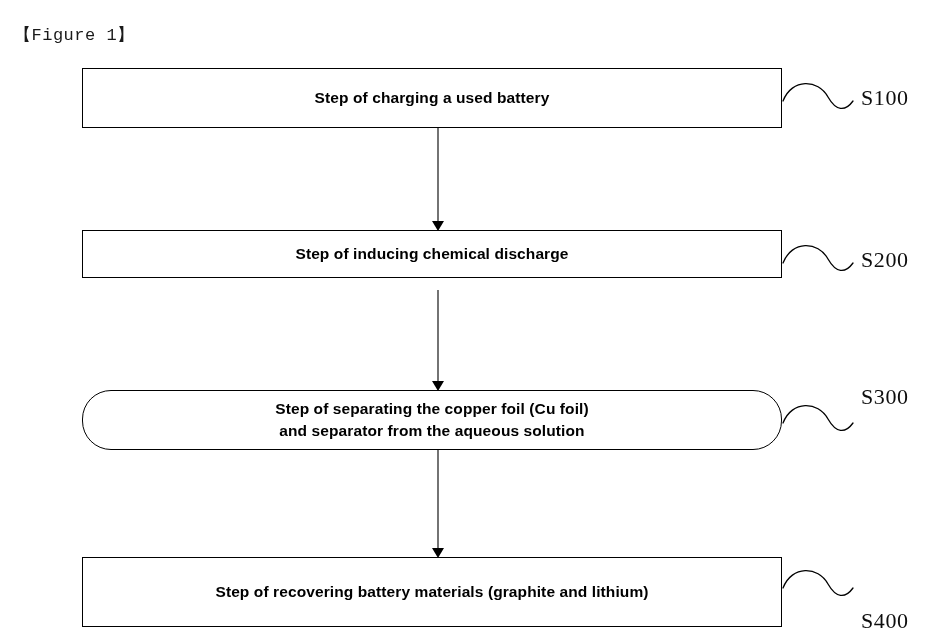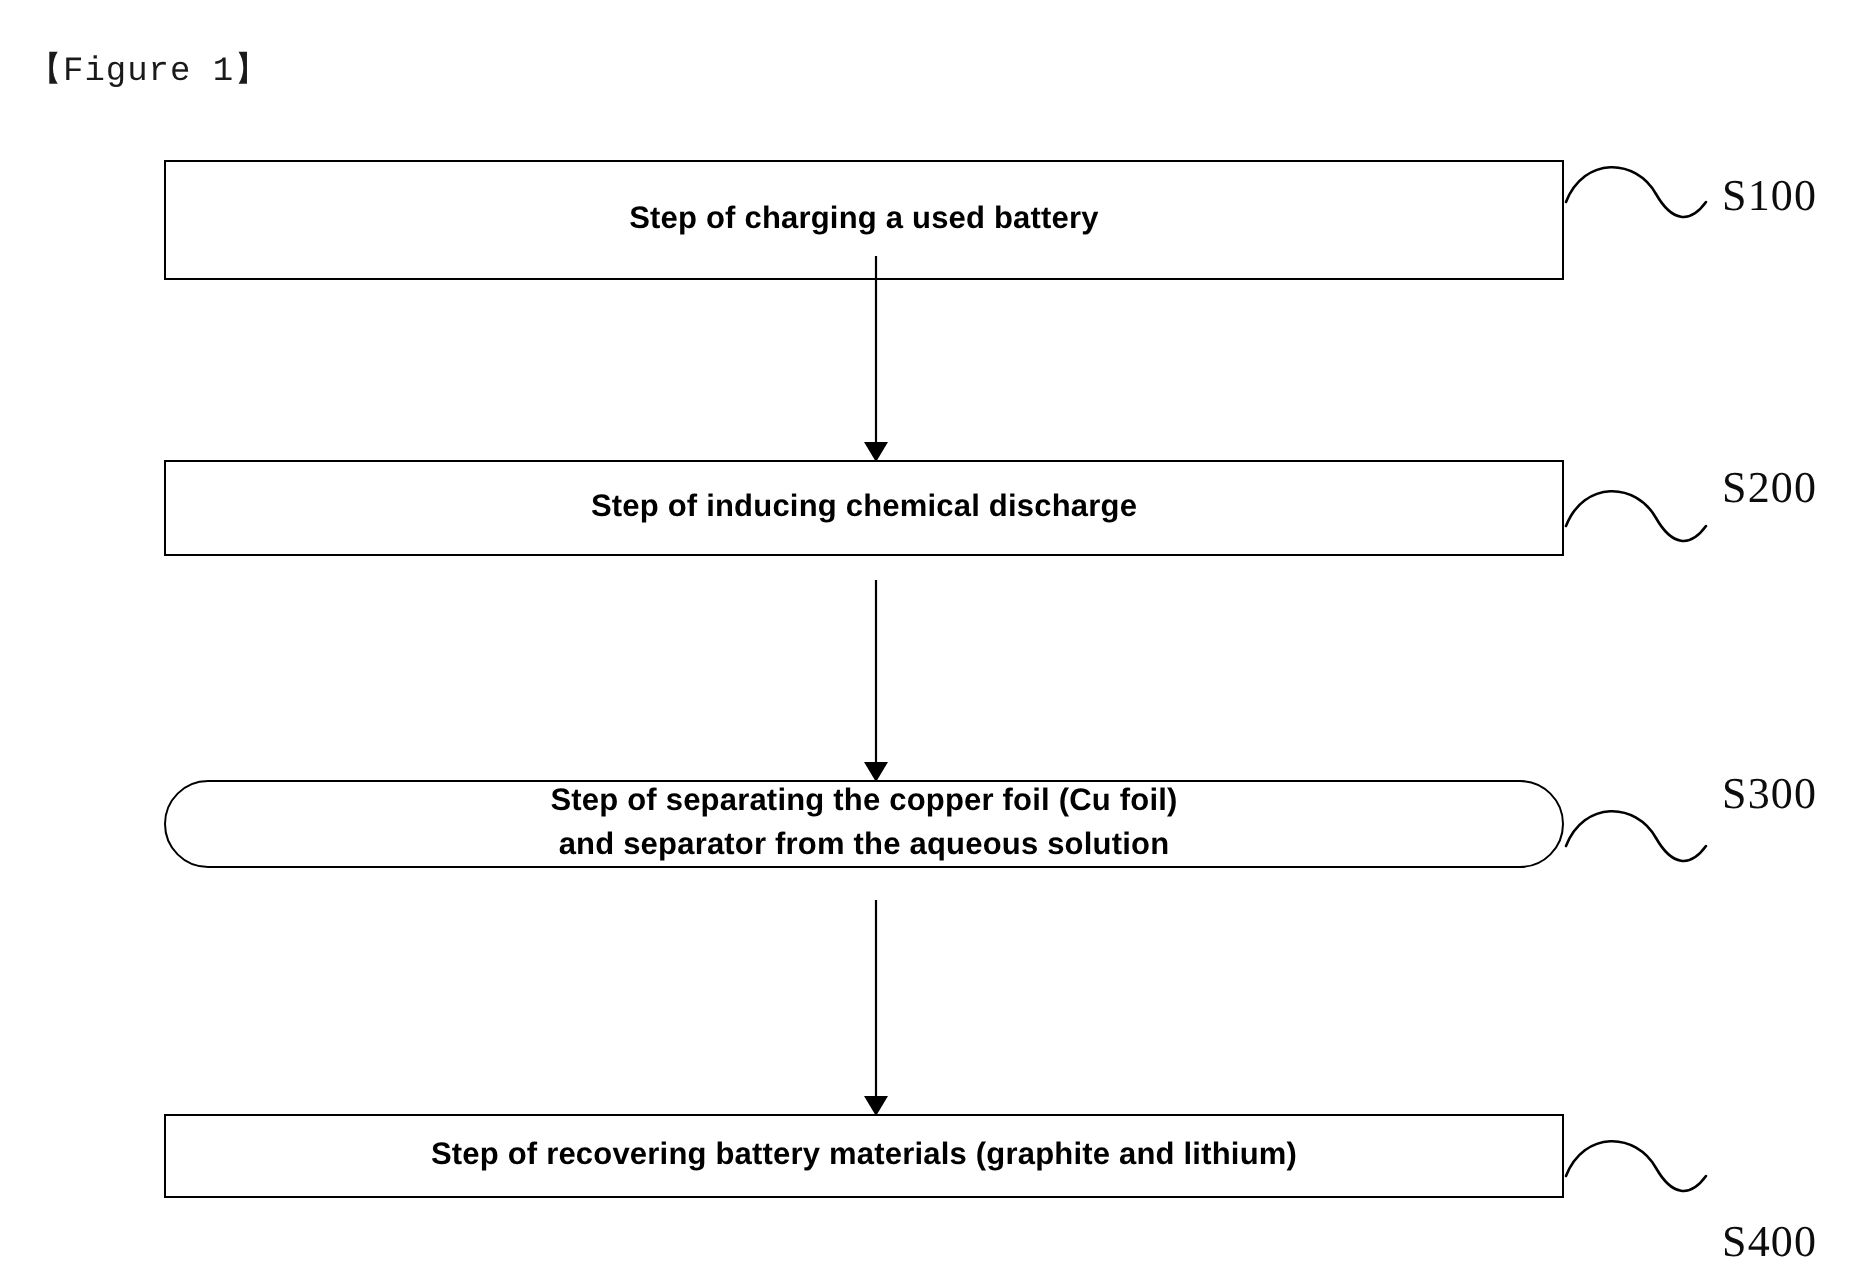--- a/index.html
+++ b/index.html
@@ -51,38 +51,38 @@
   .flow-box-label {
     font-size: 15.5px;
     font-weight: bold;
     line-height: 1.45;
     letter-spacing: 0.1px;
     color: #000000;
     padding: 0 8px;
     white-space: pre-line;
   }
 
-  #box-1 { top: 68px;  height: 60px; margin-top: 12px; }
+  #box-1 { top: 68px;  height: 60px; }
   #box-2 { top: 230px; height: 48px; }
-  #box-3 { top: 390px; height: 44px; border-radius: 29px; }
-  #box-4 { top: 557px; height: 42px; }
+  #box-3 { top: 390px; height: 60px; border-radius: 29px; }
+  #box-4 { top: 557px; height: 70px; }
 
   
   .step-ref {
     position: absolute;
     left: 861px;
     font-family: "Liberation Serif", "DejaVu Serif", serif;
     font-size: 22px;
     letter-spacing: 0.6px;
     color: #0d0d0d;
     white-space: nowrap;
     user-select: none;
   }
   #ref-1 { top: 85px; }
-  #ref-2 { top: 231px; }
+  #ref-2 { top: 247px; }
   #ref-3 { top: 384px; }
   #ref-4 { top: 572px; margin-top: 36px; }
 
   
   #connector-layer {
     position: absolute;
     left: 0;
     top: 0;
     width: 929px;
     height: 637px;

